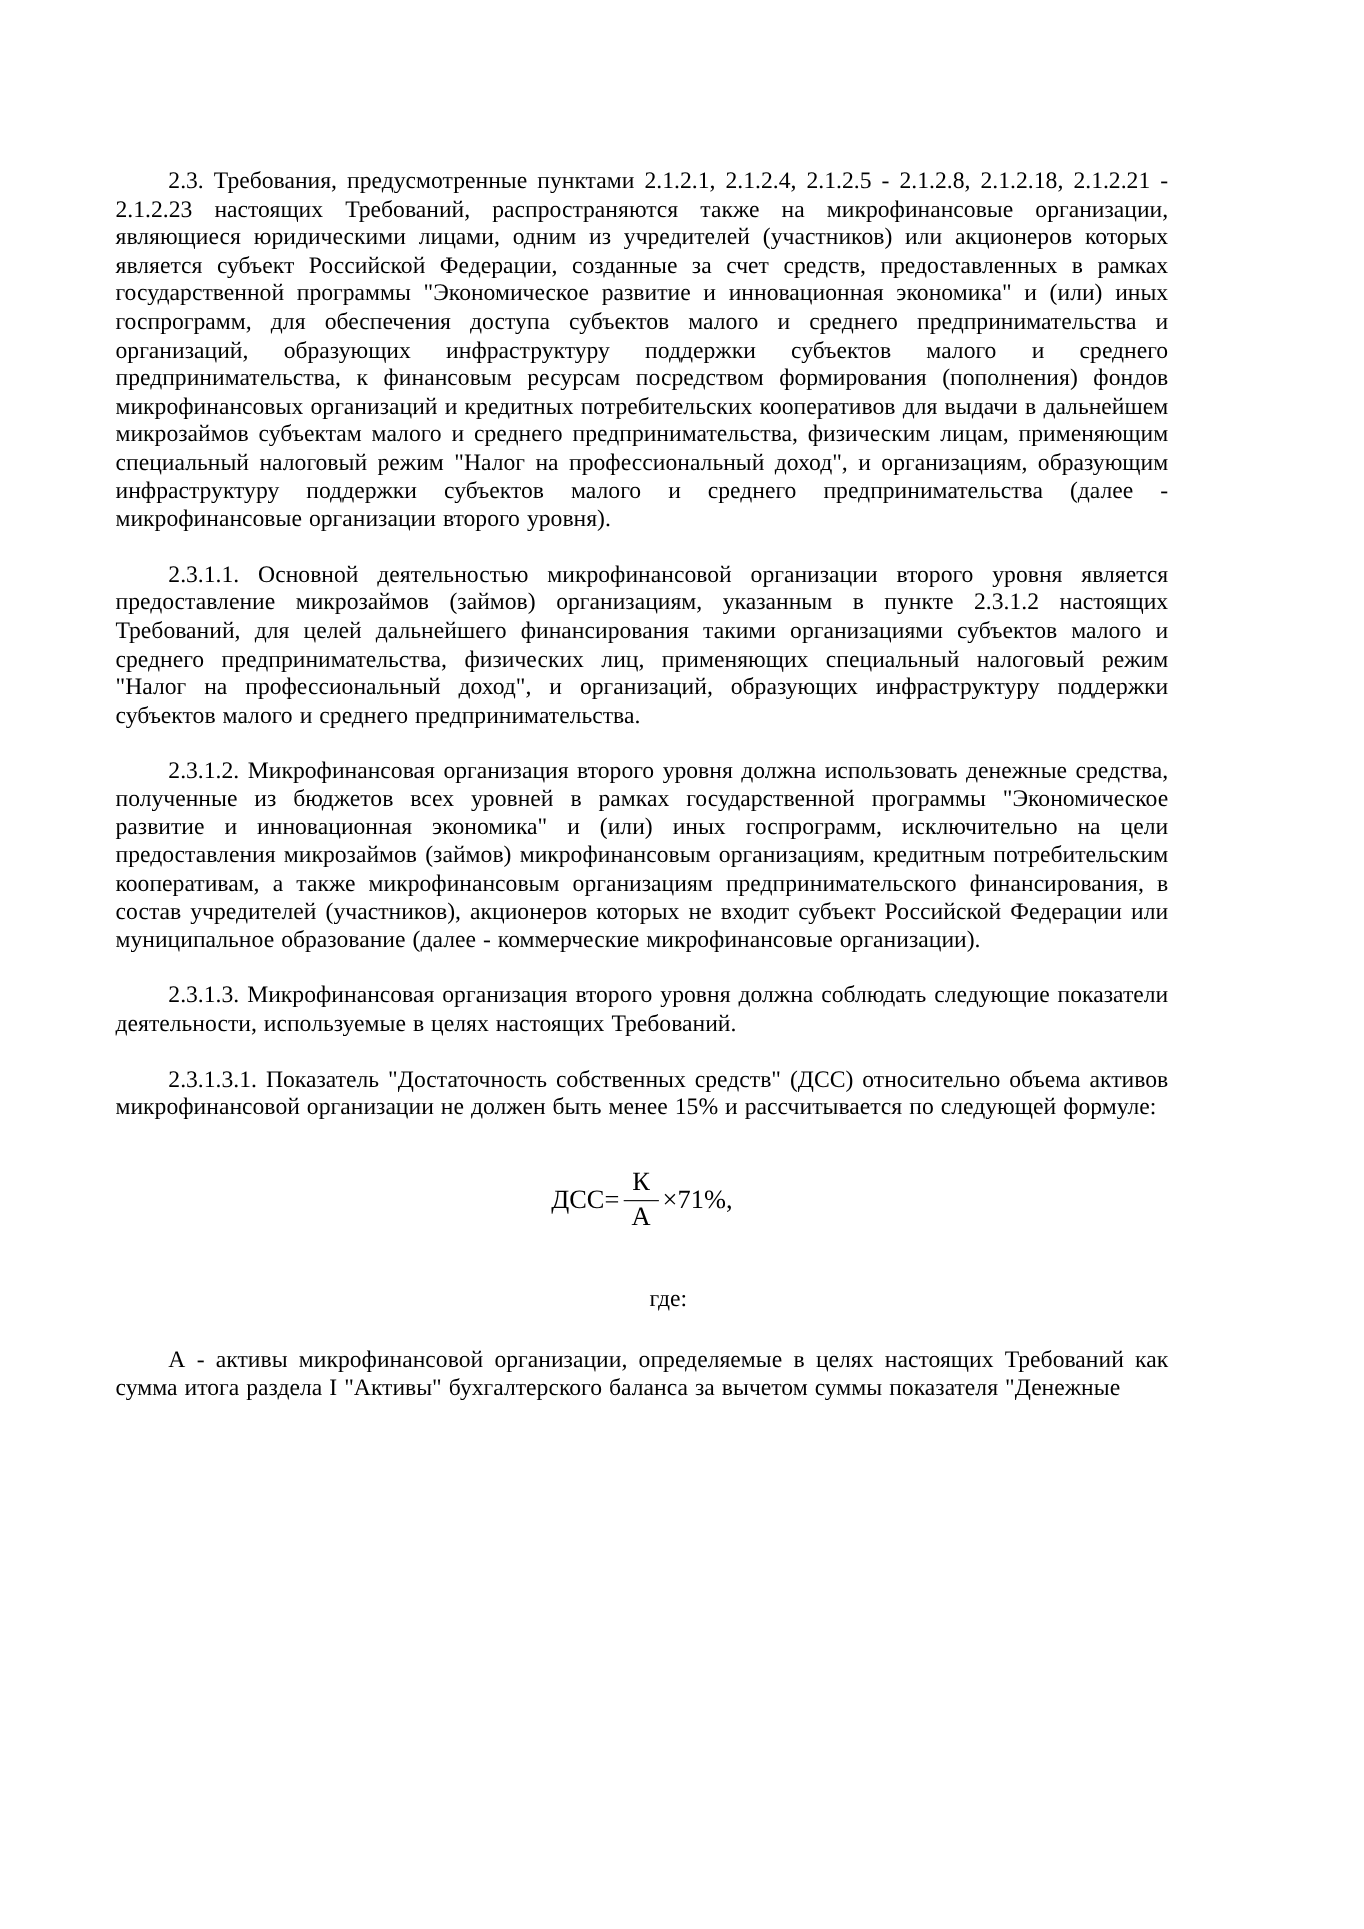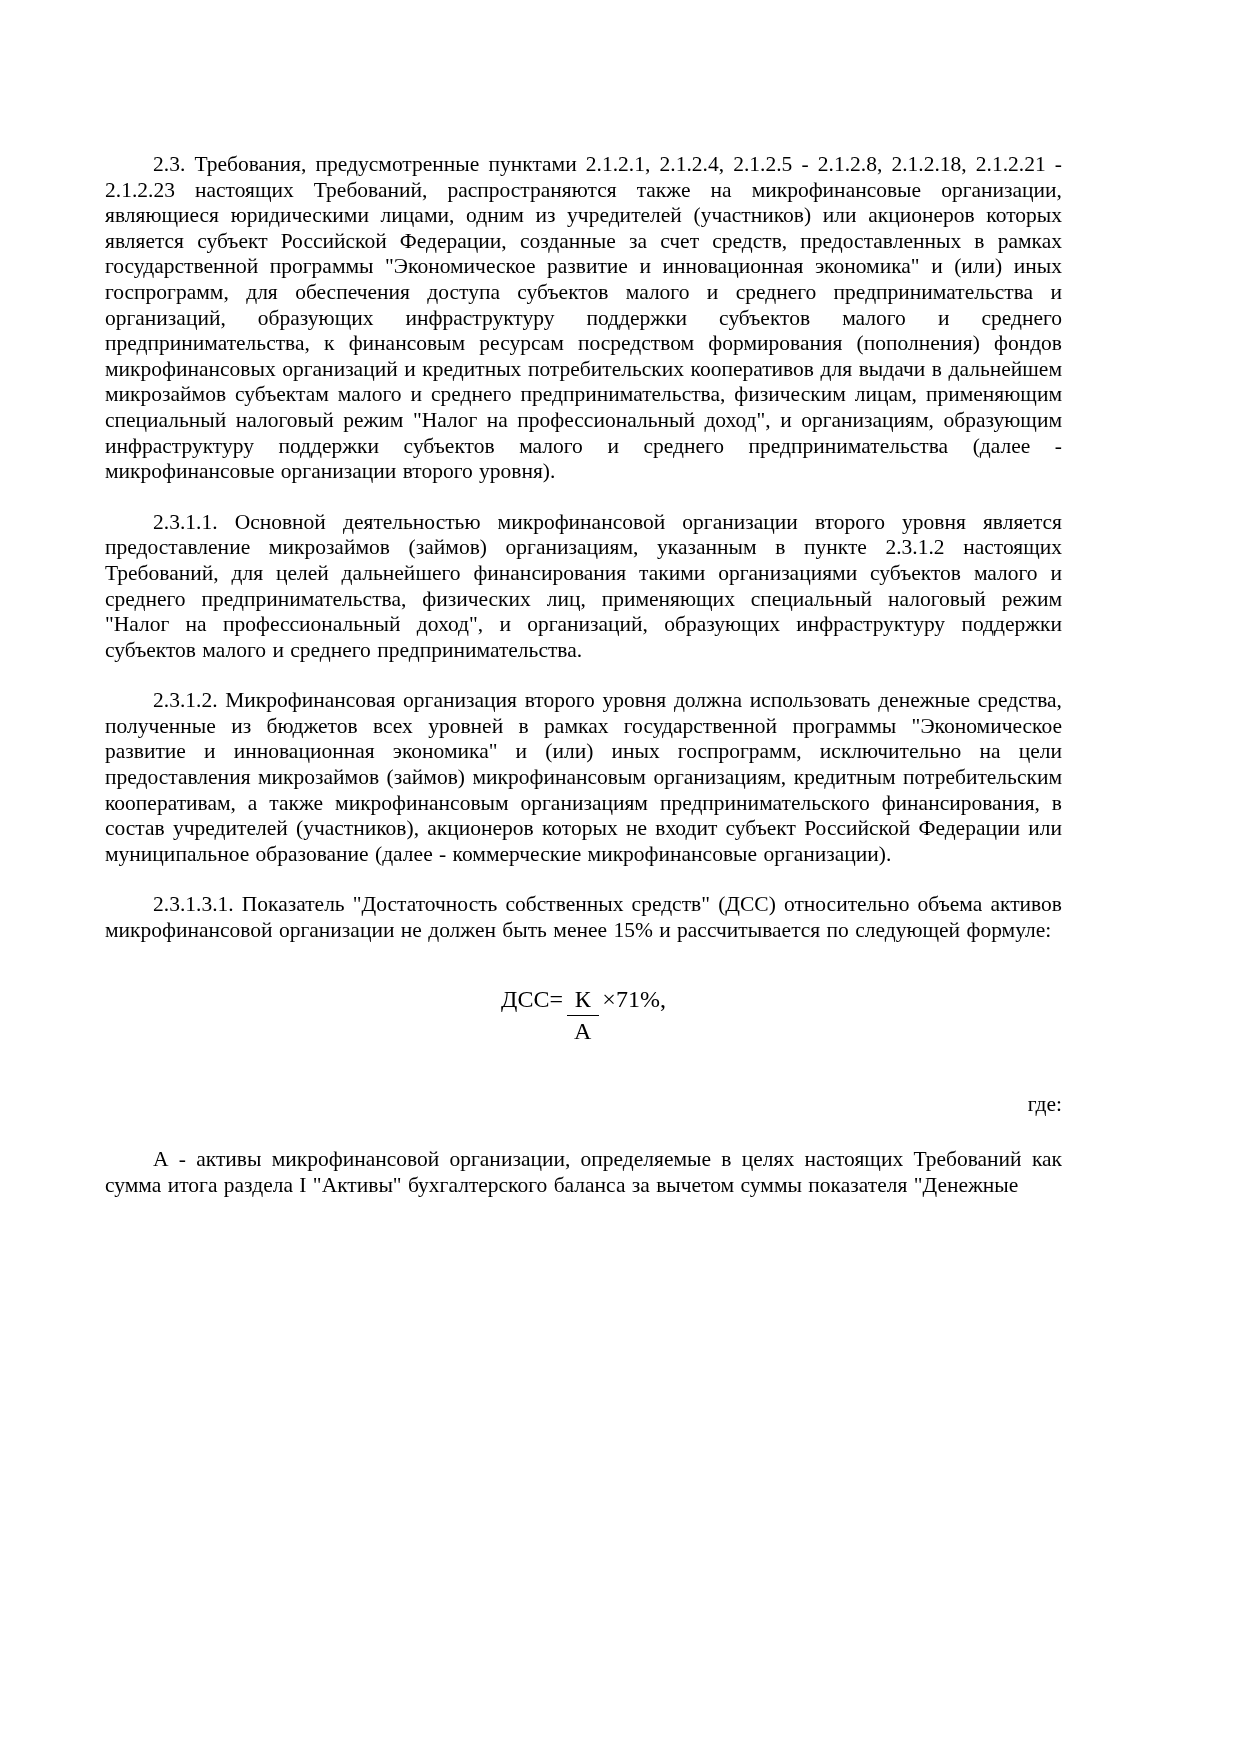--- a/index.html
+++ b/index.html
@@ -24,26 +24,26 @@
   }
   .para {
     font-size: 21.5px;
     line-height: 25.6px;
     text-align: justify;
     text-indent: 48px;
     margin: 0 0 25px 0;
     word-spacing: 1px;
   }
   .para.no-justify {
-    text-align: right;
+    text-align: center;
   }
   .formula {
     display: flex;
     justify-content: center;
-    align-items: flex-start;
+    align-items: center;
     font-size: 24px;
     margin: 42px 0 46px 0;
   }
   .formula .lhs,
   .formula .suffix {
     display: inline-block;
   }
   .fraction {
     display: inline-flex;
     flex-direction: column;
@@ -69,20 +69,21 @@
 
 <div class="page">
 
   <p class="para">2.3. Требования, предусмотренные пунктами 2.1.2.1, 2.1.2.4, 2.1.2.5 - 2.1.2.8, 2.1.2.18, 2.1.2.21 - 2.1.2.23 настоящих Требований, распространяются также на микрофинансовые организации, являющиеся юридическими лицами, одним из учредителей (участников) или акционеров которых является субъект Российской Федерации, созданные за счет средств, предоставленных в рамках государственной программы "Экономическое развитие и инновационная экономика" и (или) иных госпрограмм, для обеспечения доступа субъектов малого и среднего предпринимательства и организаций, образующих инфраструктуру поддержки субъектов малого и среднего предпринимательства, к финансовым ресурсам посредством формирования (пополнения) фондов микрофинансовых организаций и кредитных потребительских кооперативов для выдачи в дальнейшем микрозаймов субъектам малого и среднего предпринимательства, физическим лицам, применяющим специальный налоговый режим "Налог на профессиональный доход", и организациям, образующим инфраструктуру поддержки субъектов малого и среднего предпринимательства (далее - микрофинансовые организации второго уровня).</p>
 
 
   <p class="para">2.3.1.1. Основной деятельностью микрофинансовой организации второго уровня является предоставление микрозаймов (займов) организациям, указанным в пункте 2.3.1.2 настоящих Требований, для целей дальнейшего финансирования такими организациями субъектов малого и среднего предпринимательства, физических лиц, применяющих специальный налоговый режим "Налог на профессиональный доход", и организаций, образующих инфраструктуру поддержки субъектов малого и среднего предпринимательства.</p>
 
   <p class="para">2.3.1.2. Микрофинансовая организация второго уровня должна использовать денежные средства, полученные из бюджетов всех уровней в рамках государственной программы "Экономическое развитие и инновационная экономика" и (или) иных госпрограмм, исключительно на цели предоставления микрозаймов (займов) микрофинансовым организациям, кредитным потребительским кооперативам, а также микрофинансовым организациям предпринимательского финансирования, в состав учредителей (участников), акционеров которых не входит субъект Российской Федерации или муниципальное образование (далее - коммерческие микрофинансовые организации).</p>
 
+  <p class="para">2.3.1.3. Микрофинансовая организация второго уровня должна соблюдать следующие показатели деятельности, используемые в целях настоящих Требований.</p>
 
   <p class="para">2.3.1.3.1. Показатель "Достаточность собственных средств" (ДСС) относительно объема активов микрофинансовой организации не должен быть менее 15% и рассчитывается по следующей формуле:</p>
 
   <div class="formula">
     <span class="lhs">ДСС=</span>
     <span class="fraction">
       <span class="num">К</span>
       <span class="den">А</span>
     </span>
     <span class="suffix">×71%,</span>

